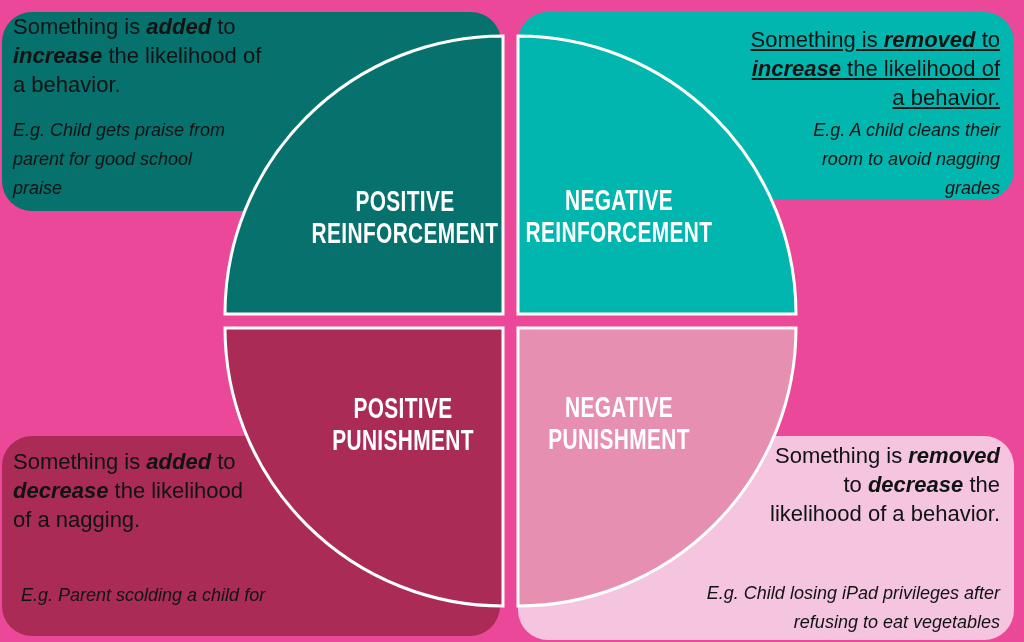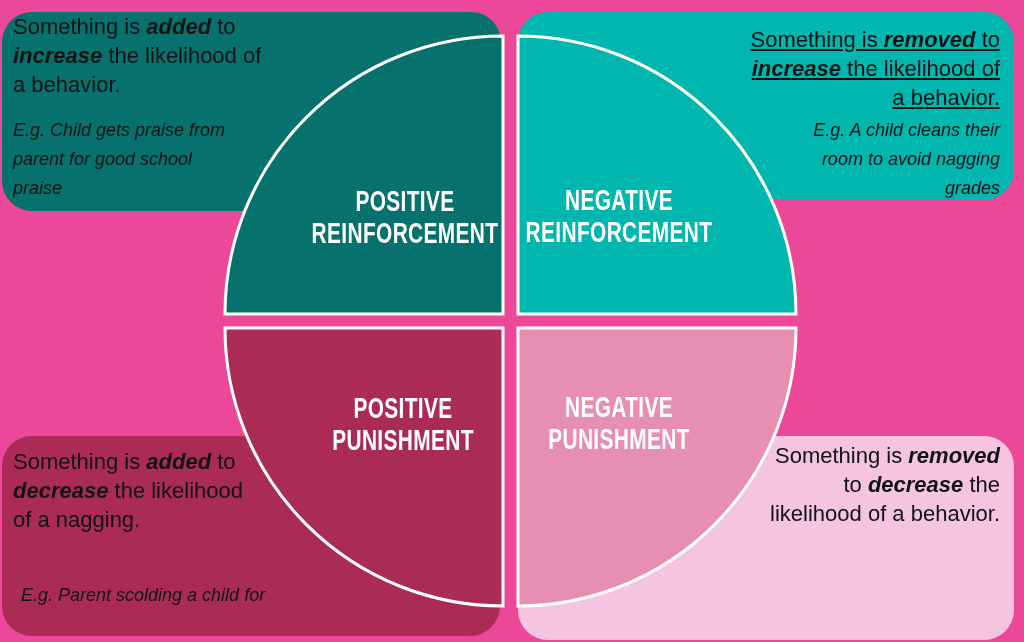--- a/index.html
+++ b/index.html
@@ -80,20 +80,22 @@
   <div class="desc example e-bl">
       <div class="tline">E.g. Parent scolding a child for</div>
     </div>
 
   <div class="desc right d-br">
       <div class="tline">Something is <strong><em>removed</em></strong></div>
       <div class="tline">to <strong><em>decrease</em></strong> the</div>
       <div class="tline">likelihood of a behavior.</div>
     </div>
   <div class="desc example right e-br">
+      <div class="tline">E.g. Child losing iPad privileges after</div>
+      <div class="tline">refusing to eat vegetables</div>
     </div>
 
   <div class="q-label l-tl">POSITIVE
 REINFORCEMENT</div>
   <div class="q-label l-tr">NEGATIVE
 REINFORCEMENT</div>
   <div class="q-label l-bl">POSITIVE
 PUNISHMENT</div>
   <div class="q-label l-br">NEGATIVE
 PUNISHMENT</div>

